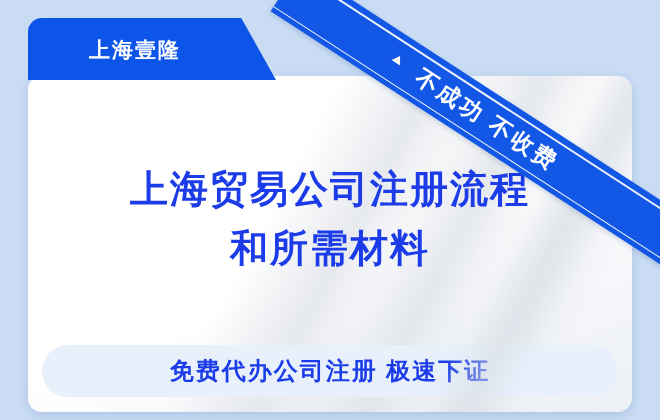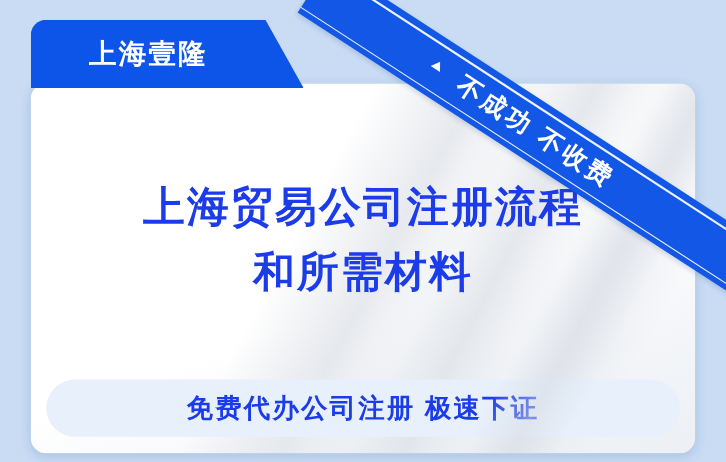--- a/index.html
+++ b/index.html
@@ -79,21 +79,21 @@
     left: 0;
     top: 0;
     width: 214px;
     height: 62px;
     display: flex;
     align-items: center;
     justify-content: center;
   }
   #brand-label {
     color: #ffffff;
-    font-size: 25px;
+    font-size: 21px;
     font-weight: bold;
     letter-spacing: 2px;
     line-height: 1;
     white-space: nowrap;
   }
 
   
   #ribbon {
     position: absolute;
     left: 300px;

